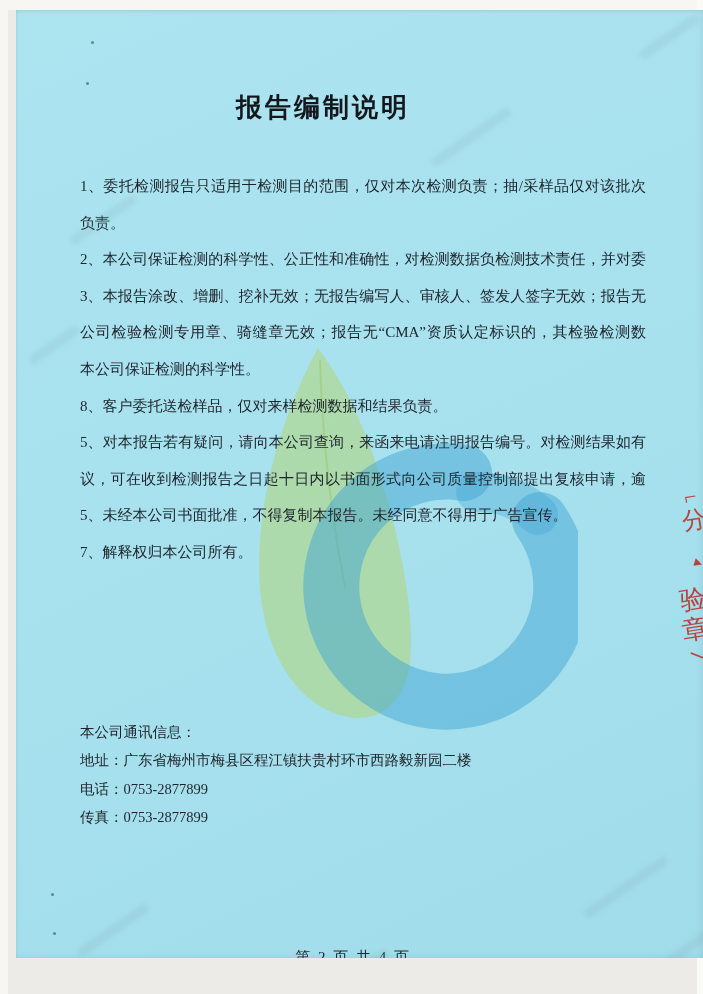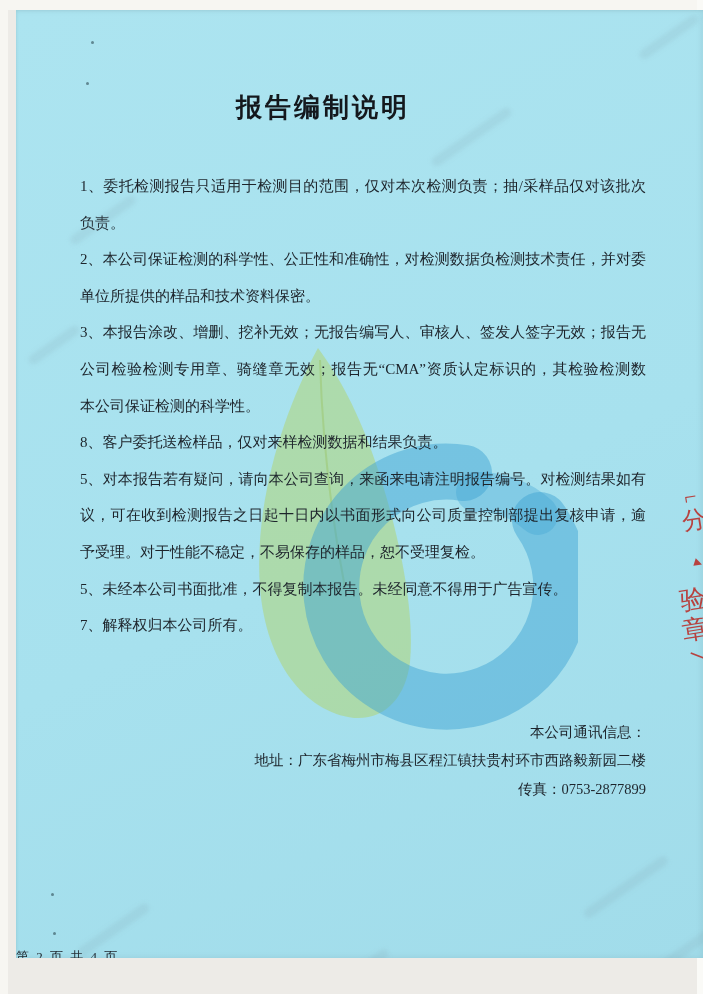--- a/index.html
+++ b/index.html
@@ -29,24 +29,24 @@
   .bodytext{
     position:absolute;top:158px;left:64px;width:566px;
     font-size:15px;color:#1d242b;
   }
   .bodytext .ln{line-height:36.6px;height:36.6px;white-space:nowrap;}
   .bodytext .ln.j{text-align:justify;text-align-last:justify;white-space:normal;overflow:hidden;}
   .contact{
     position:absolute;top:708px;left:64px;width:566px;
     font-size:14.5px;color:#1d242b;
   }
-  .contact .cln{line-height:28.3px;height:28.3px;white-space:nowrap;text-align:right;}
+  .contact .cln{line-height:28.3px;height:28.3px;white-space:nowrap;}
   .footer{
-    position:absolute;top:938px;left:0;width:674px;text-align:left;
-    font-size:13px;letter-spacing:2px;color:#222a31;
+    position:absolute;top:938px;left:0;width:674px;text-align:center;
+    font-size:15px;letter-spacing:2px;color:#222a31;
   }
   
   .logo{position:absolute;left:232px;top:330px;width:330px;height:395px;pointer-events:none;}
   
   .seal-frag{
     position:absolute;color:rgba(186,44,40,.88);
     font-family:"Liberation Serif","DejaVu Serif",serif;
     transform:rotate(-9deg);
   }
   .sf1{left:668px;top:474px;font-size:22px;}
@@ -85,36 +85,37 @@
       <path d="M 290,175 A 88,88 0 0 0 228,152" fill="none" stroke="rgba(62,162,212,0.35)" stroke-width="40" stroke-linecap="round"></path>
     </g>
   </svg>
 
   <div class="title">报告编制说明</div>
 
   <div class="bodytext">
     <div class="ln j">1、委托检测报告只适用于检测目的范围，仅对本次检测负责；抽/采样品仅对该批次样品</div>
     <div class="ln">负责。</div>
     <div class="ln j">2、本公司保证检测的科学性、公正性和准确性，对检测数据负检测技术责任，并对委托</div>
-    <div class="ln">单位所提供的样品和技术资料保密。</div>
     <div class="ln j">3、本报告涂改、增删、挖补无效；无报告编写人、审核人、签发人签字无效；报告无本</div>
     <div class="ln j">公司检验检测专用章、骑缝章无效；报告无“CMA”资质认定标识的，其检验检测数据、</div>
     <div class="ln">本公司保证检测的科学性。</div>
     <div class="ln">8、客户委托送检样品，仅对来样检测数据和结果负责。</div>
     <div class="ln j">5、对本报告若有疑问，请向本公司查询，来函来电请注明报告编号。对检测结果如有异</div>
     <div class="ln j">议，可在收到检测报告之日起十日内以书面形式向公司质量控制部提出复核申请，逾期不</div>
-    <div class="ln">予受理。对于性能不稳定，不易保存的样品，恕不受理复检。</div>
     <div class="ln">5、未经本公司书面批准，不得复制本报告。未经同意不得用于广告宣传。</div>
     <div class="ln">7、解释权归本公司所有。</div>
   </div>
 
   <div class="contact">
     <div class="cln">本公司通讯信息：</div>
     <div class="cln">
       <span>地址：</span><span>广东省梅州市梅县区程江镇扶贵村环市西路毅新园二楼</span>
+    </div>
+    <div class="cln">
+      <span>电话：</span><span>0753-2877899</span>
     </div>
     <div class="cln">
       <span>传真：</span><span>0753-2877899</span>
     </div>
   </div>
 
   <div class="footer">第 2 页 共 4 页</div>
 
   <span class="seal-frag sf1">⌐</span>
   <span class="seal-frag sf2">分</span>

